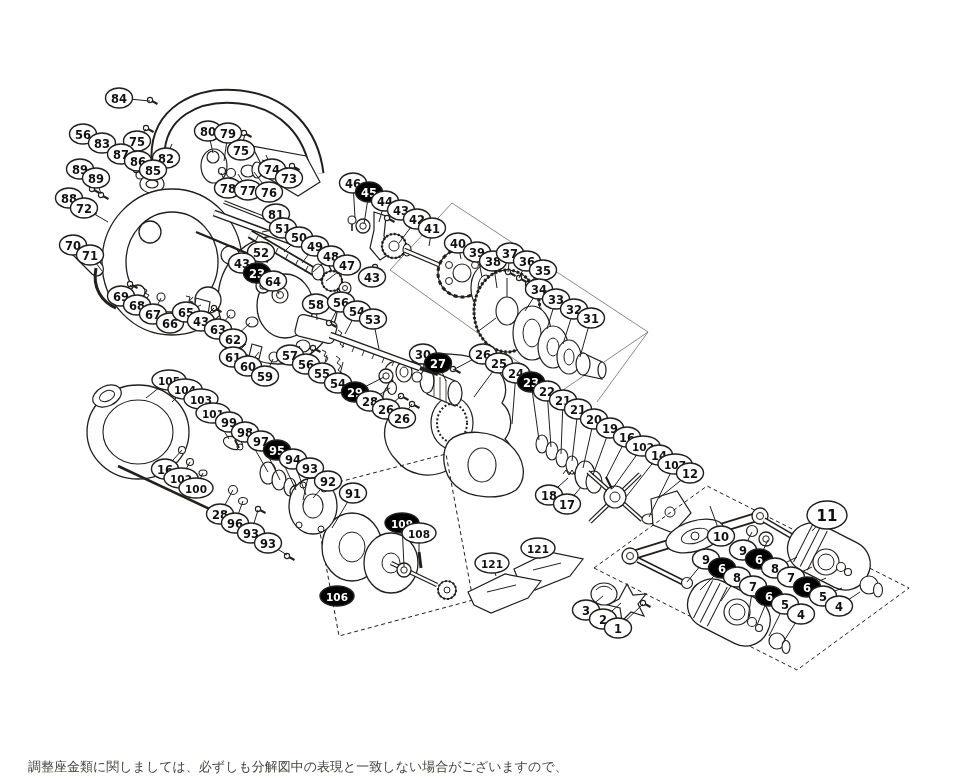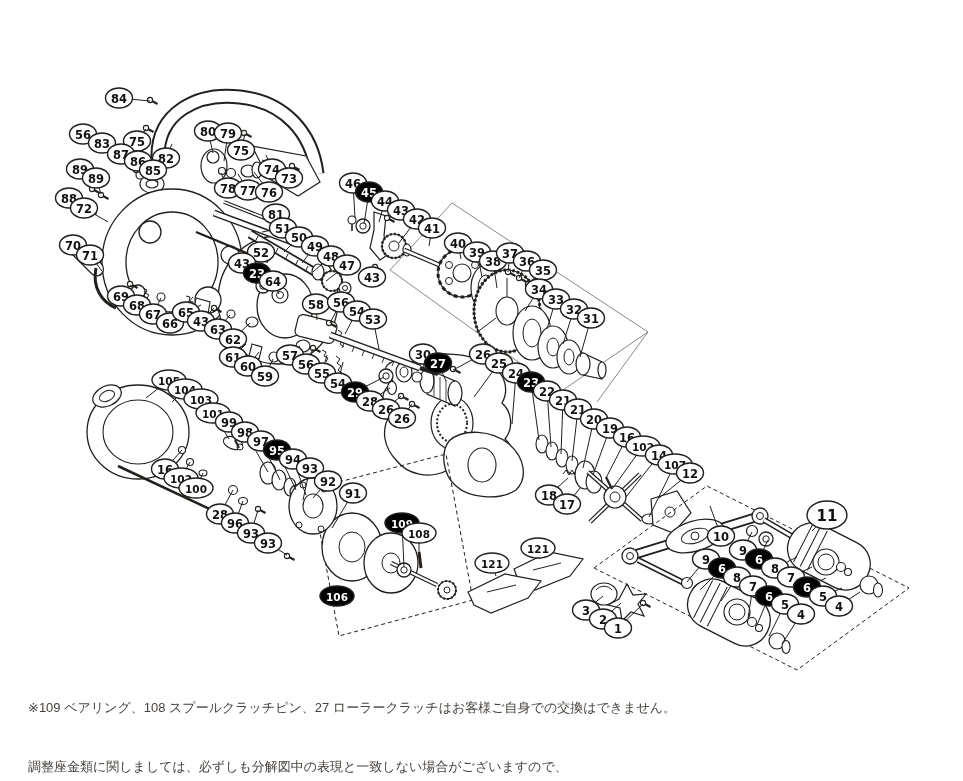--- a/index.html
+++ b/index.html
@@ -968,21 +968,20 @@
         </g>
         <g>
           <line x1="618" y1="628" x2="643" y2="604" stroke="#221f1c" stroke-width="1"></line>
           <ellipse cx="618" cy="628" rx="13.5" ry="10" fill="#ffffff" stroke="#221f1c" stroke-width="1.4"></ellipse>
           <text x="618" y="628.5" text-anchor="middle" dominant-baseline="central" font-size="11.5" font-weight="bold" fill="#111111">1</text>
         </g>
       </g>
 </svg>
 
 <div class="notes block1">
-  <div>※109 ベアリング、108 スプールクラッチピン、27 ローラークラッチはお客様ご自身での交換はできません。</div>
   
 </div>
 
 <div class="notes block2">
   <div>調整座金類に関しましては、必ずしも分解図中の表現と一致しない場合がございますので、</div>
   
 </div>
 
 </div>
 

